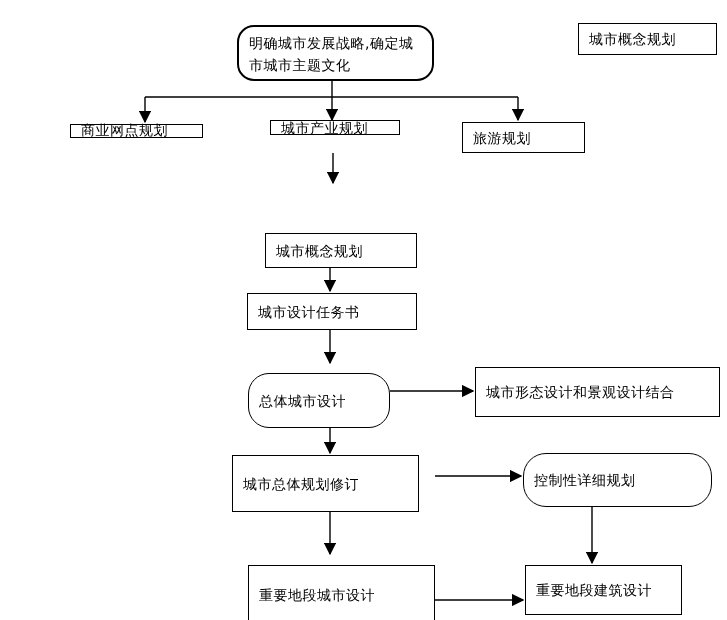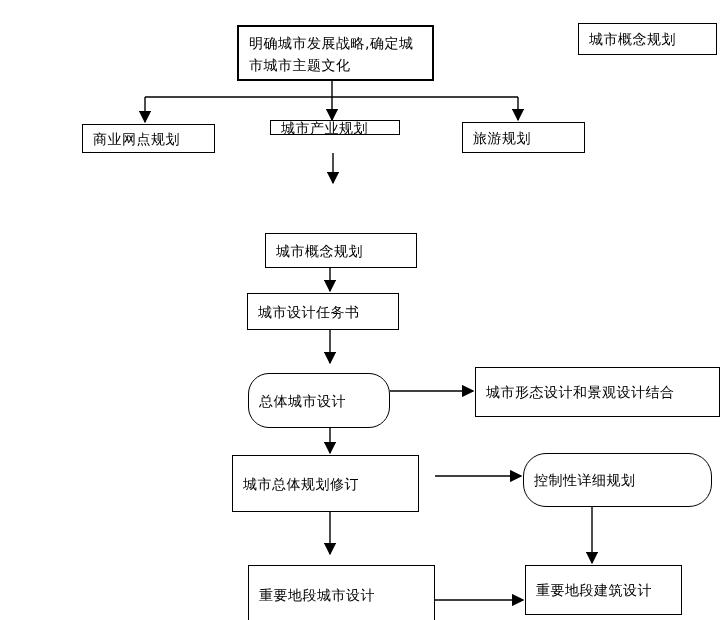--- a/index.html
+++ b/index.html
@@ -29,27 +29,27 @@
     font-size: 14px;
     line-height: 22px;
     display: flex;
     align-items: center;
     padding-left: 10px;
     padding-right: 6px;
     letter-spacing: 0.5px;
   }
   .node.multiline { display: block; padding-top: 5px; }
 
-  .n-strategy     { left: 237px; top: 25px;  width: 197px; height: 56px; border-width: 2px; }
+  .n-strategy     { left: 237px; top: 25px;  width: 197px; height: 56px; border-width: 2px; border-radius: 17px; }
   .n-concept-top  { left: 578px; top: 23px;  width: 139px; height: 32px; }
-  .n-commercial   { left: 82px;  top: 124px; width: 133px; height: 29px; }
+  .n-commercial   { left: 70px;  top: 124px; width: 133px; height: 14px; font-family: Liberation Mono, monospace; }
   .n-industry     { left: 270px; top: 120px; width: 130px; height: 15px; }
   .n-tourism      { left: 462px; top: 122px; width: 123px; height: 31px; }
   .n-concept-mid  { left: 265px; top: 233px; width: 152px; height: 35px; }
-  .n-taskbook     { left: 247px; top: 293px; width: 152px; height: 37px; }
+  .n-taskbook     { left: 247px; top: 293px; width: 170px; height: 37px; }
   .n-overall      { left: 248px; top: 373px; width: 142px; height: 55px; border-radius: 21px; }
   .n-morphology   { left: 475px; top: 367px; width: 245px; height: 50px; }
   .n-revision     { left: 232px; top: 455px; width: 187px; height: 57px; }
   .n-control      { left: 523px; top: 453px; width: 189px; height: 54px; border-radius: 23px; }
   .n-key-urban    { left: 248px; top: 565px; width: 187px; height: 59px; }
   .n-key-arch     { left: 525px; top: 565px; width: 157px; height: 50px; }
 </style>
 </head>
 <body>
 

